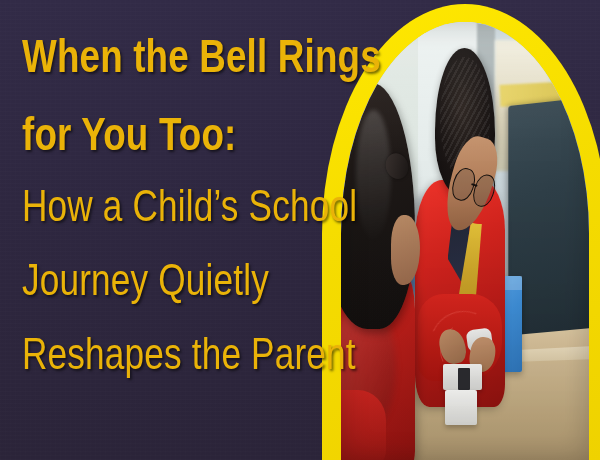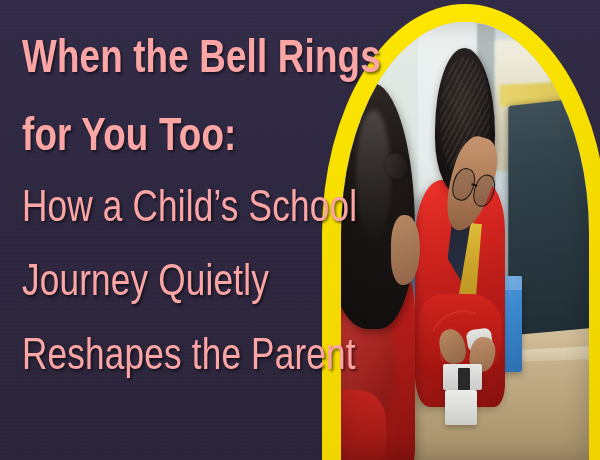--- a/index.html
+++ b/index.html
@@ -16,21 +16,21 @@
   .bg-texture{
     position:absolute;inset:0;opacity:.30;
     background-image:
       repeating-linear-gradient(0deg,rgba(255,255,255,.035) 0 1px,rgba(0,0,0,0) 1px 4px),
       repeating-linear-gradient(90deg,rgba(255,255,255,.022) 0 1px,rgba(0,0,0,0) 1px 5px);
   }
 
   
   .headline{
     position:absolute;left:22px;top:30px;width:320px;z-index:6;
-    color:#fca5a5;
+    color:#eab308;
   }
   .hl{
     display:block;
     font-family:"Liberation Sans Narrow","Liberation Sans","DejaVu Sans Condensed",sans-serif;
     transform:scaleX(.80);
     transform-origin:left center;
     white-space:nowrap;
     letter-spacing:.2px;
     text-shadow:2px 2px 3px rgba(0,0,0,.55);
   }

